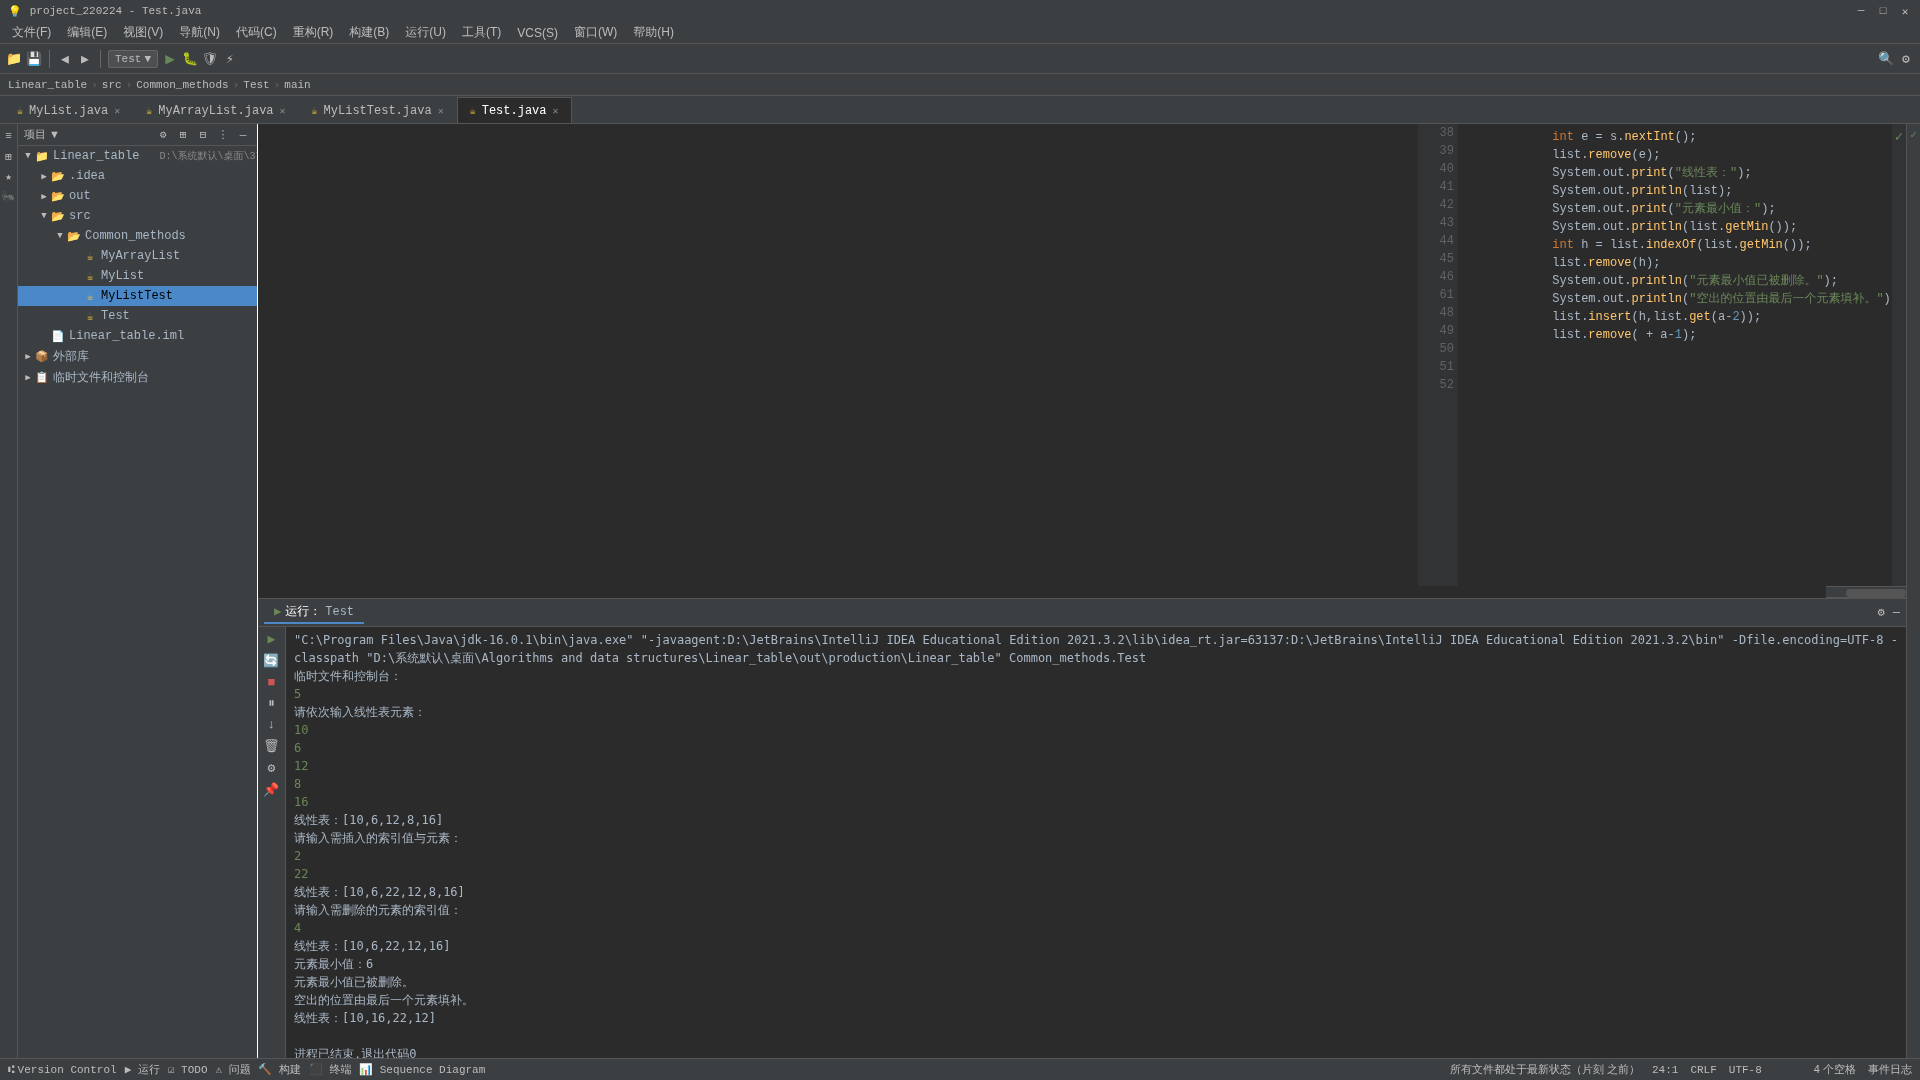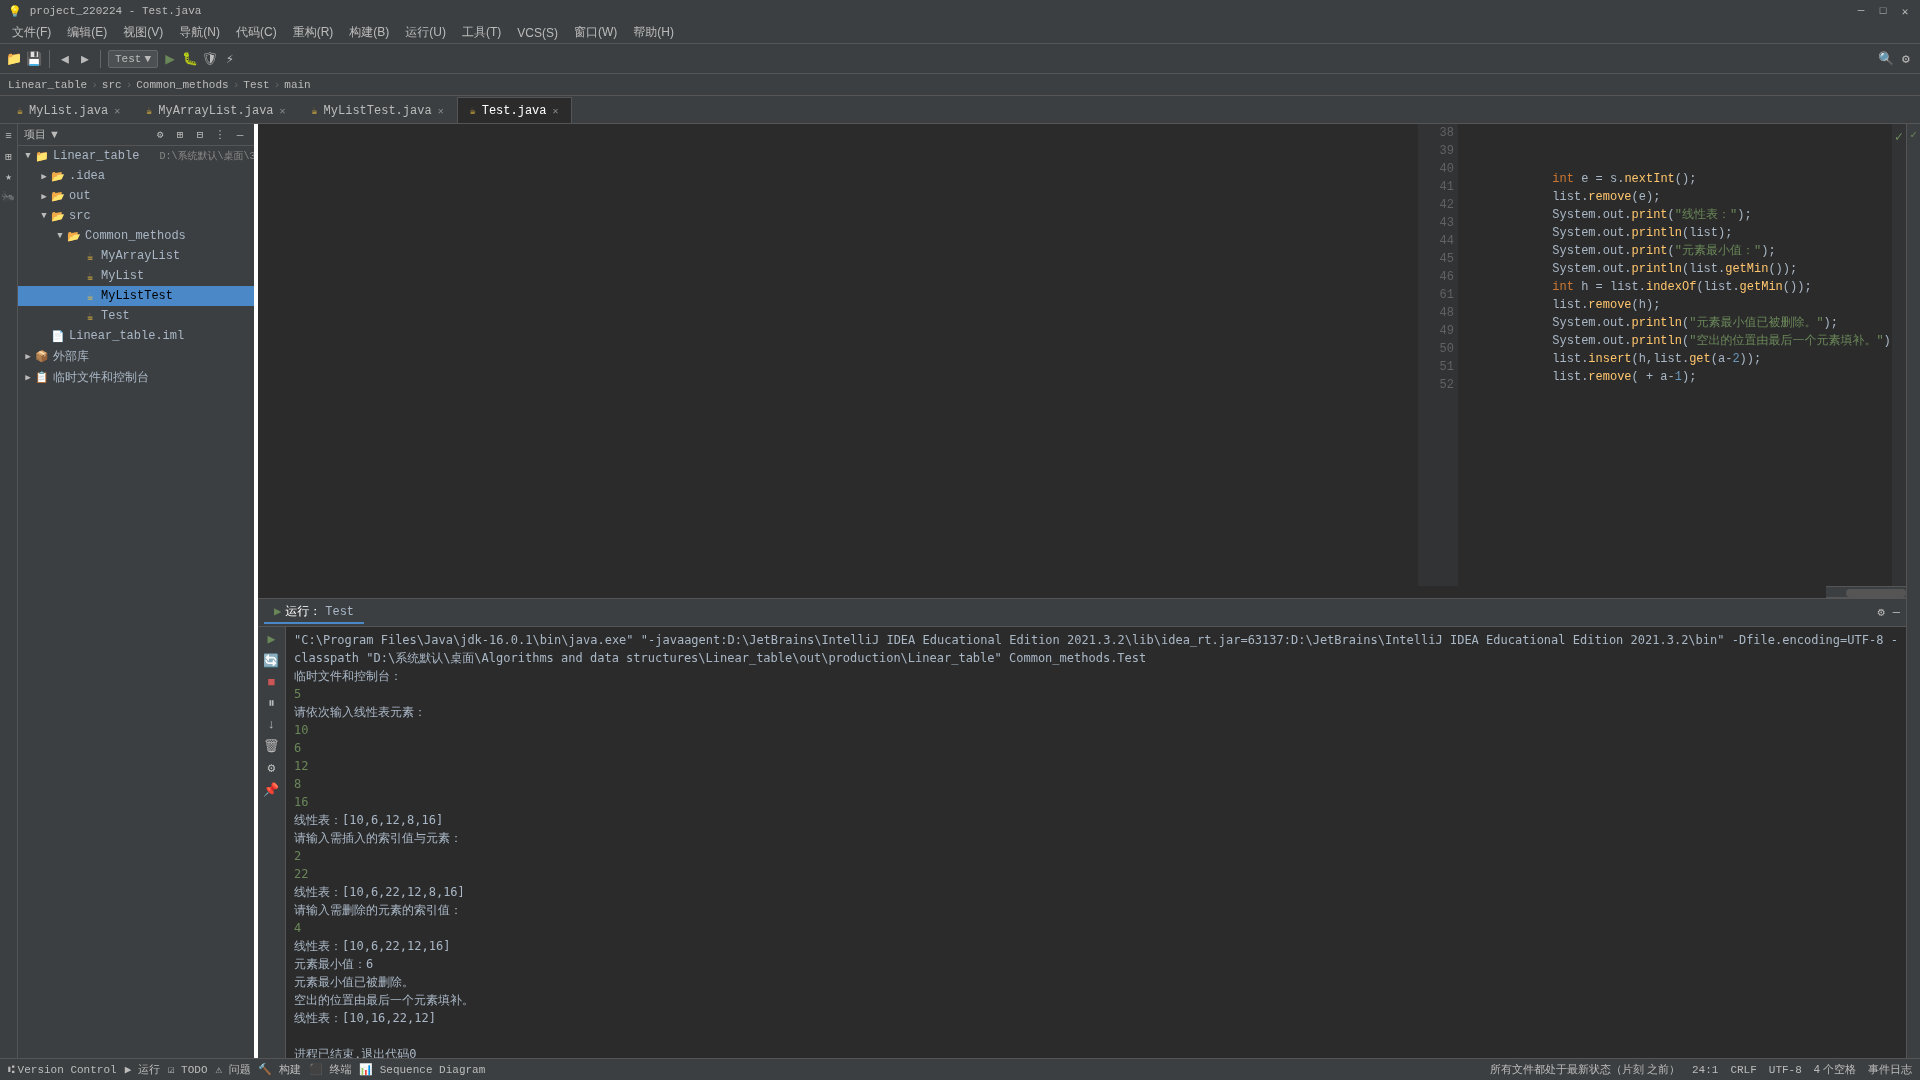--- a/index.html
+++ b/index.html
@@ -28,33 +28,33 @@
     
     .tab-bar { height: 28px; background: #3c3f41; display: flex; align-items: flex-end; padding: 0 4px; border-bottom: 1px solid #555; }
     .tab { height: 26px; padding: 0 12px; display: flex; align-items: center; gap: 6px; font-size: 12px; cursor: pointer; color: #bbb; border: 1px solid transparent; border-bottom: none; }
     .tab.active { background: #2b2b2b; border-color: #555; color: #fff; }
     .tab-close { font-size: 10px; color: #888; cursor: pointer; }
 
     
     .main-layout { display: flex; height: calc(1080px - 22px - 22px - 30px - 22px - 28px - 22px); }
 
     
-    .sidebar { width: 240px; background: #3c3f41; border-right: 4px solid #ffffff; overflow-y: auto; flex-shrink: 0; }
+    .sidebar { width: 240px; background: #3c3f41; border-right: 1px solid #ffffff; overflow-y: auto; flex-shrink: 0; }
     .sidebar-header { height: 22px; background: #3c3f41; display: flex; align-items: center; padding: 0 6px; gap: 4px; border-bottom: 1px solid #555; }
     .tree-item { display: flex; align-items: center; padding: 2px 4px; cursor: pointer; white-space: nowrap; overflow: hidden; }
     .tree-item.selected { background: #4a88c7; color: #fff; }
     .tree-item.selected .tree-label { color: #000000; }
     .tree-indent { display: inline-block; width: 16px; flex-shrink: 0; }
     .tree-arrow { width: 12px; display: inline-flex; align-items: center; justify-content: center; flex-shrink: 0; color: #bbb; font-size: 9px; }
     .tree-icon { width: 16px; height: 16px; display: inline-flex; align-items: center; justify-content: center; flex-shrink: 0; font-size: 11px; }
     .tree-label { font-size: 12px; margin-left: 3px; }
     .tree-extra { font-size: 10px; color: #888; margin-left: 20px; }
     .code-editor { flex: 1; background: #2b2b2b; overflow: hidden; display: flex; }
     .line-numbers { width: 40px; background: #313335; color: #606366; font-size: 12px; line-height: 18px; padding: 0 4px; text-align: right; user-select: none; overflow: hidden; flex-shrink: 0; }
-    .code-content { flex: 1; padding: 4px 8px; overflow: hidden; line-height: 18px; font-size: 12px; margin-top: 42px; }
+    .code-content { flex: 1; padding: 4px 8px; overflow: hidden; line-height: 18px; font-size: 12px; }
     .code-line { white-space: pre; line-height: 18px; }
 
     
     .kw { color: #cc7832; }
     .str { color: #6a8759; }
     .fn { color: #ffc66d; }
     .num { color: #6897bb; }
     .cls { color: #a9b7c6; }
 
     
@@ -395,16 +395,16 @@
     <span>⚠ <span>问题</span></span>
     <span>🔨 <span>构建</span></span>
     <span>⬛ <span>终端</span></span>
     <span>📊 <span>Sequence Diagram</span></span>
   </div>
   <div class="status-right">
     <span style="font-family:'Microsoft YaHei',sans-serif;">所有文件都处于最新状态（片刻 之前）</span>
     <span>24:1</span>
     <span>CRLF</span>
     <span>UTF-8</span>
-    <span style="font-family:'Microsoft YaHei',sans-serif;">4 个空格</span>
+    <span style="font-family:'Microsoft YaHei',sans-serif;margin-left:40px;">4 个空格</span>
     <span style="font-family:'Microsoft YaHei',sans-serif;">事件日志</span>
   </div>
 </div>
 
 </body></html>

